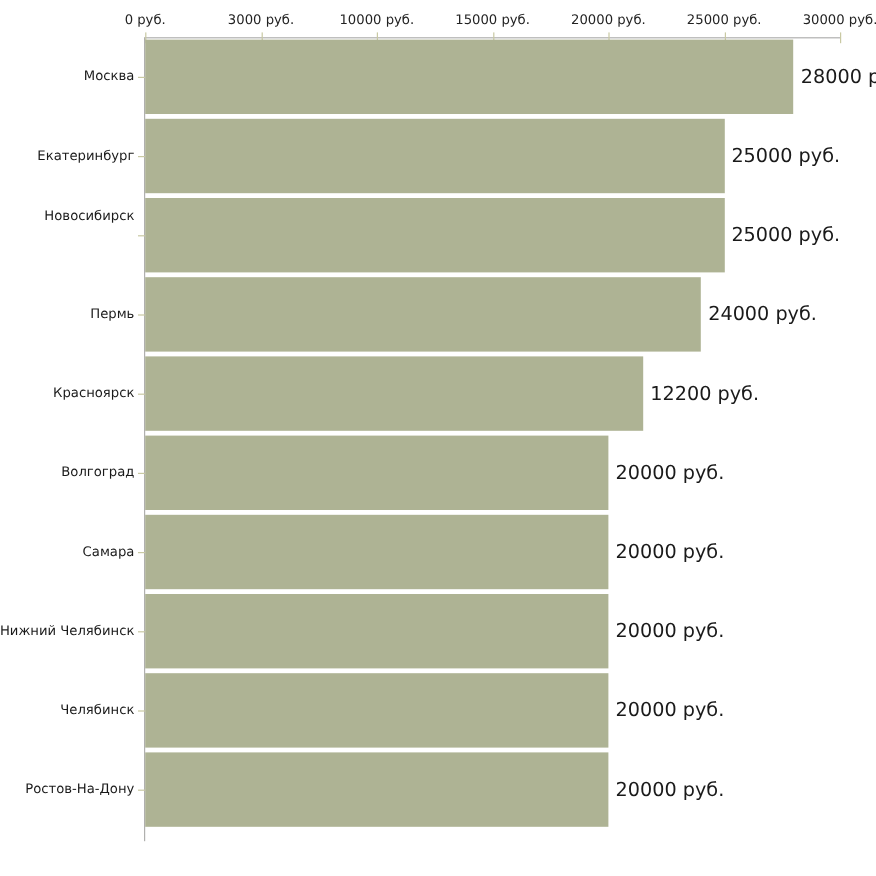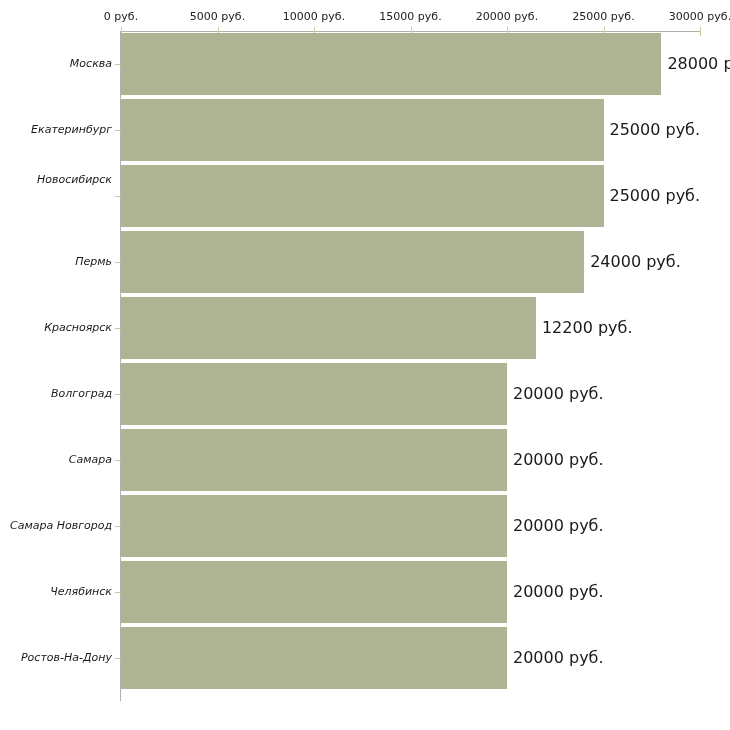--- a/index.html
+++ b/index.html
@@ -64,21 +64,20 @@
     background: #c9c9a3;
   }
   .y-tick-label {
     position: absolute;
     right: 730px;
     font-size: 11px;
     line-height: 12px;
     color: #1a1a1a;
     white-space: nowrap;
     text-align: right;
-    font-style: italic;
   }
 
   
   .bar {
     position: absolute;
     left: 121px;
     background: #aeb394;
   }
   .bar-value-label {
     position: absolute;
@@ -93,21 +92,21 @@
 
 <div id="chart-root">
 
   <div class="x-axis-line"></div>
   <div class="y-axis-line"></div>
 
   <div id="x-ticks-layer">
       <div class="x-tick" style="left: 121px;"></div>
       <div class="x-tick-label" style="left: 121px;">0 руб.</div>
       <div class="x-tick" style="left: 217.5px;"></div>
-      <div class="x-tick-label" style="left: 217.5px;">5000 руб.</div>
+      <div class="x-tick-label" style="left: 217.5px;">3000 руб.</div>
       <div class="x-tick" style="left: 314px;"></div>
       <div class="x-tick-label" style="left: 314px;">10000 руб.</div>
       <div class="x-tick" style="left: 410.5px;"></div>
       <div class="x-tick-label" style="left: 410.5px;">15000 руб.</div>
       <div class="x-tick" style="left: 507px;"></div>
       <div class="x-tick-label" style="left: 507px;">20000 руб.</div>
       <div class="x-tick" style="left: 603.5px;"></div>
       <div class="x-tick-label" style="left: 603.5px;">25000 руб.</div>
       <div class="x-tick" style="left: 700px;"></div>
       <div class="x-tick-label" style="left: 700px;">30000 руб.</div>
@@ -121,21 +120,21 @@
       <div class="y-tick-label" style="right: 618px; top: 174px;">Новосибирск</div>
       <div class="y-tick" style="top: 262px;"></div>
       <div class="y-tick-label" style="right: 618px; top: 256px;">Пермь</div>
       <div class="y-tick" style="top: 328px;"></div>
       <div class="y-tick-label" style="right: 618px; top: 322px; margin-left: 40px;">Красноярск</div>
       <div class="y-tick" style="top: 394px;"></div>
       <div class="y-tick-label" style="right: 618px; top: 388px; margin-left: 44px;">Волгоград</div>
       <div class="y-tick" style="top: 460px;"></div>
       <div class="y-tick-label" style="right: 618px; top: 454px;">Самара</div>
       <div class="y-tick" style="top: 526px;"></div>
-      <div class="y-tick-label" style="right: 618px; top: 520px;">Самара Новгород</div>
+      <div class="y-tick-label" style="right: 618px; top: 520px;">Нижний Челябинск</div>
       <div class="y-tick" style="top: 592px;"></div>
       <div class="y-tick-label" style="right: 618px; top: 586px;">Челябинск</div>
       <div class="y-tick" style="top: 658px;"></div>
       <div class="y-tick-label" style="right: 618px; top: 652px;">Ростов-На-Дону</div>
     </div>
   <div id="bars-layer">
       <div class="bar" title="Москва — 28000 руб." style="top: 33px; height: 62px; width: 540.4px; background: rgb(174, 179, 148);"></div>
       <div class="bar-value-label" style="left: 667.4px; top: 58px;">28000 руб.</div>
       <div class="bar" title="Екатеринбург — 25000 руб." style="top: 99px; height: 62px; width: 482.5px; background: rgb(174, 179, 148);"></div>
       <div class="bar-value-label" style="left: 609.5px; top: 124px;">25000 руб.</div>

